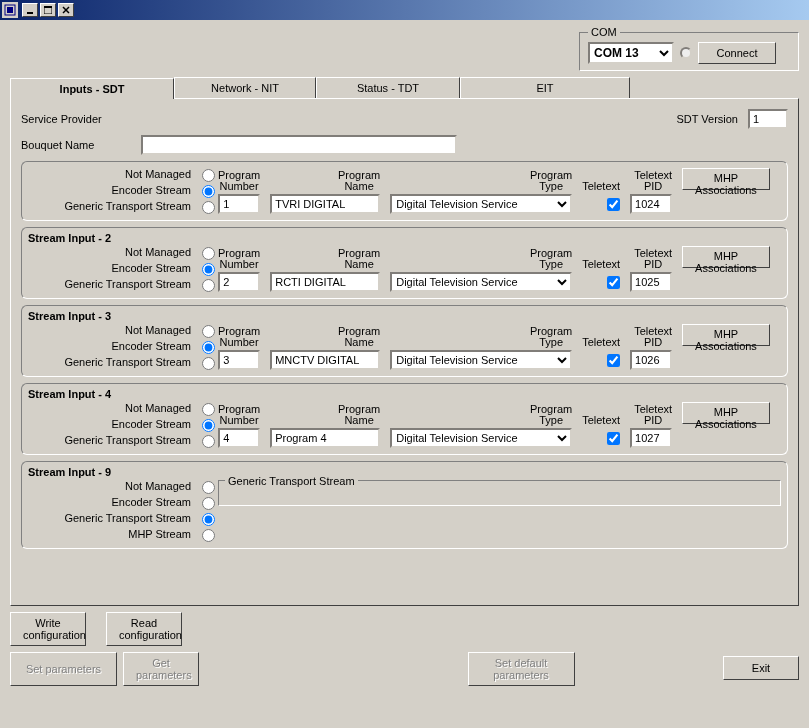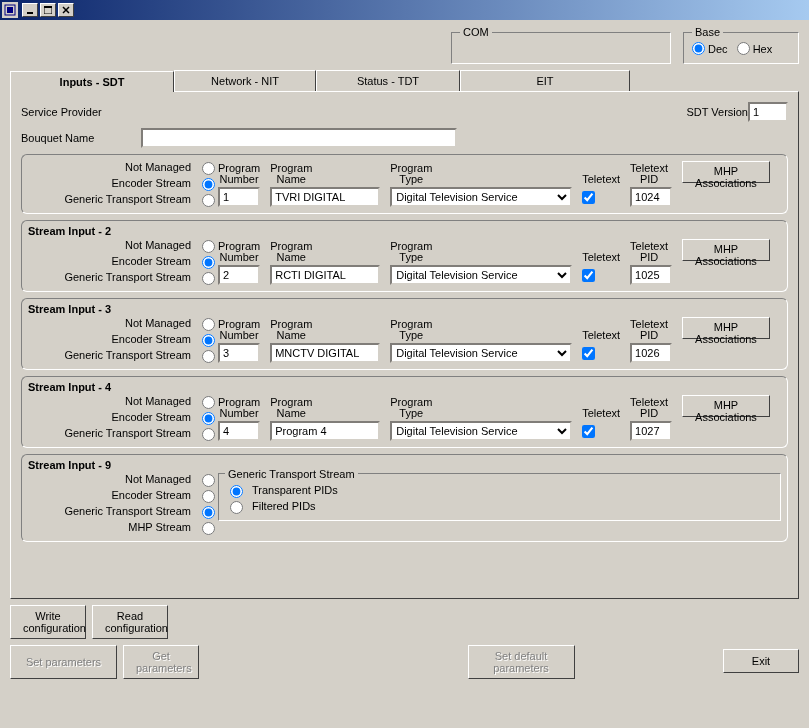--- a/index.html
+++ b/index.html
@@ -27,35 +27,35 @@
 .tab { padding: 4px 0; text-align: center; border: 1px solid #fff; border-right-color: #404040; border-bottom: none; background: #d4d0c8; position: relative; }
 .tab.active { z-index: 2; top: 1px; background: #d4d0c8; font-weight: bold; }
 .tab0 { width: 164px; }
 .tab1 { width: 142px; }
 .tab2 { width: 144px; }
 .tab3 { width: 170px; }
 .tabbody { border: 1px solid #fff; border-right-color: #404040; border-bottom-color: #404040; padding: 10px; min-height: 508px; background: #d4d0c8; position: relative; }
 .formrow { display: flex; align-items: center; margin-bottom: 6px; }
 .formrow label { width: 120px; }
 input.text { background: #fff; border: 2px inset #d4d0c8; height: 20px; padding: 1px 3px; }
-.sdtver { margin-left: auto; display: flex; align-items: center; }
+.sdtver { margin-left: auto; display: flex; align-items: center; gap: 10px; }
 .streambox { border: 1px solid #808080; border-right-color: #fff; border-bottom-color: #fff; border-radius: 6px; padding: 4px 6px 6px 6px; margin: 6px 0; }
 .sbhead { font-weight: bold; }
 .sbrow { display: flex; }
 .radcol { width: 190px; text-align: right; }
 .radline { display: flex; justify-content: flex-end; align-items: center; gap: 6px; height: 16px; }
 .paramcol { flex: 1; display: flex; align-items: flex-start; gap: 10px; padding-top: 2px; }
-.pcol { display: flex; flex-direction: column; align-items: flex-start; gap: 2px; }
+.pcol { display: flex; flex-direction: column; align-items: flex-end; gap: 2px; }
 .pcol .hdr { text-align: center; line-height: 11px; height: 24px; display: flex; flex-direction: column; justify-content: flex-end; }
 .ptype select { width: 182px; height: 20px; background: #fff; border: 2px inset #d4d0c8; }
 .mhpbtn { height: 30px; padding: 2px 6px; margin-top: 0; }
 .gtsbox { border: 1px solid #808080; border-right-color: #fff; border-bottom-color: #fff; padding: 6px; flex: 1; }
 .gtsbox .legend { position: relative; top: -12px; background: #d4d0c8; display: inline-block; padding: 0 3px; }
 .gtsbox .inner { margin-top: -10px; }
-.bottom { margin-top: 6px; display: flex; gap: 6px; align-items: flex-start; }
+.bottom { margin-top: 6px; display: flex; gap: 20px; align-items: flex-start; }
 .bottom .spacer { flex: 1; }
 button.big { width: 76px; height: 34px; text-align: center; }
 button.mid { width: 107px; height: 34px; }
 button.exit { width: 76px; height: 24px; margin-top: 4px; }
 input[type=checkbox] { margin: 0; }
 svg { display: block; }
 </style>
 </head>
 <body>
 
@@ -84,31 +84,27 @@
           <line x1="7" y1="1" x2="1" y2="7" stroke="#000" stroke-width="1.5"></line>
         </svg>
       </span>
   </span>
 </div>
 
 <div class="client">
   <div class="toprow">
     <fieldset class="grp comgrp">
       <legend>COM</legend>
-    </fieldset>
-    <fieldset class="grp basegrp">
-      <legend>Base</legend>
-      <label class="radio">
-          <input type="radio" name="base" checked="" style="">
-          <span>Dec</span>
-        </label>
-      <label class="radio">
-          <input type="radio" name="base" style="">
-          <span>Hex</span>
-        </label>
+      <div class="comrow">
+        <select class="combo" style="width:86px;">
+          <option>COM 13</option>
+        </select>
+        <span class="led"></span>
+        <button class="win" style="width:78px;">Connect</button>
+      </div>
     </fieldset>
   </div>
 
   <div class="tabs">
     <div class="tabbar">
       <div class="tab tab0 active">Inputs - SDT</div>
       <div class="tab tab1">Network - NIT</div>
       <div class="tab tab2">Status - TDT</div>
       <div class="tab tab3">EIT</div>
     </div>
@@ -319,30 +315,21 @@
                   <input type="radio" name="sm4" checked="" style="">
                 </div>
                 <div class="radline">
                   <span>MHP Stream</span>
                   <input type="radio" name="sm4" style="">
                 </div>
               </div>
       <div class="paramcol">
                 <div class="gtsbox">
       <span class="legend">Generic Transport Stream</span>
-      <div class="inner">
-        <div class="radline" style="justify-content:flex-start;">
-                      <input type="radio" name="gts4" checked="" style="">
-                      <span>Transparent PIDs</span>
-                    </div>
-        <div class="radline" style="justify-content:flex-start;">
-                      <input type="radio" name="gts4" style="">
-                      <span>Filtered PIDs</span>
-                    </div>
-      </div></div>
+      </div>
               </div>
     </div>
           </div>
         </div>
 
     </div>
   </div>
 
   <div class="bottom">
     <button class="win big" id="btn-write">Write<br>configuration</button>

